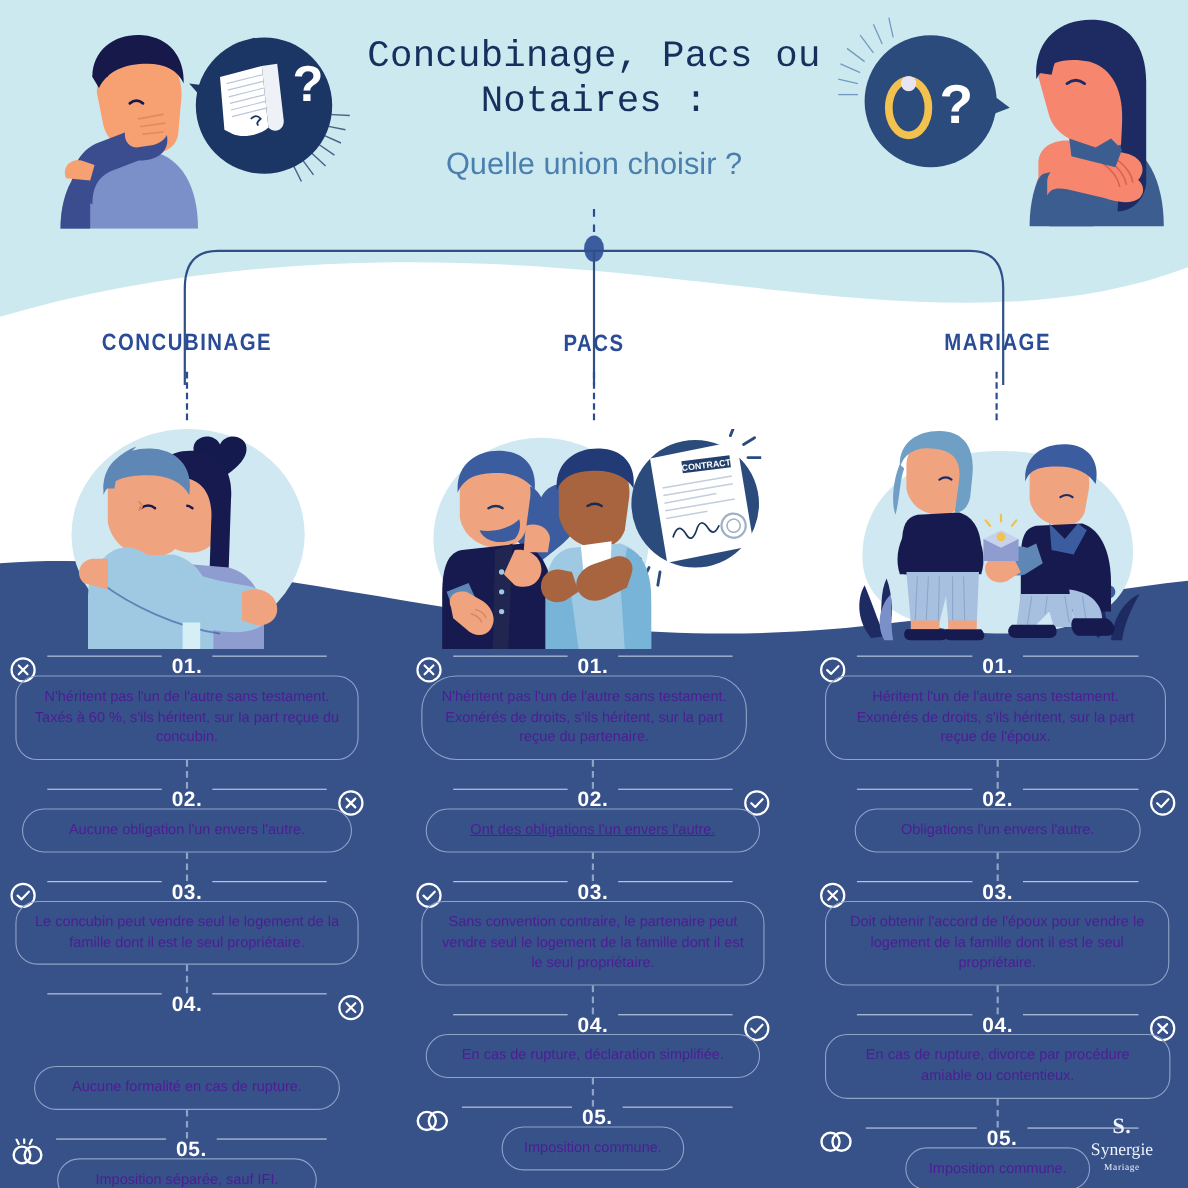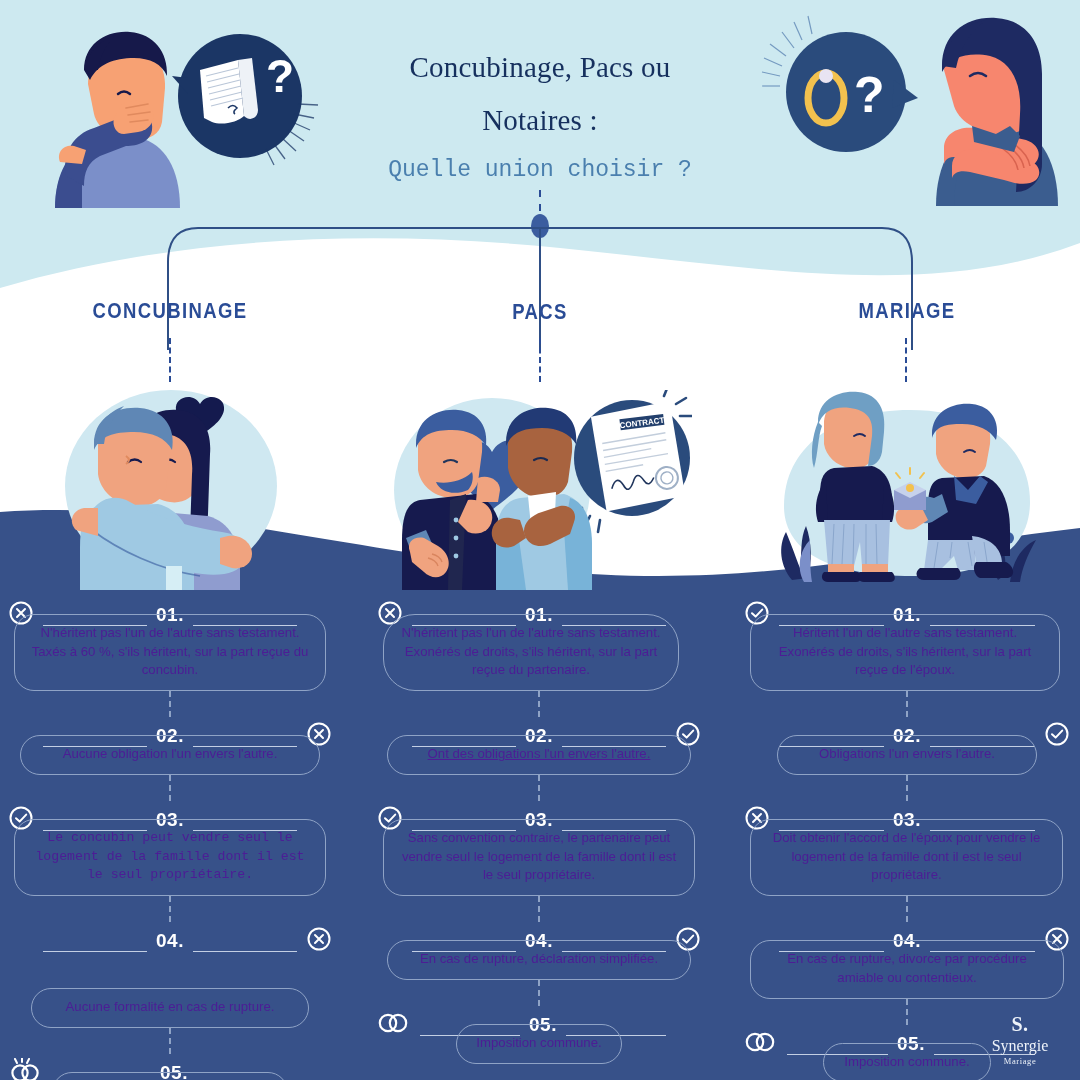--- a/index.html
+++ b/index.html
@@ -13,28 +13,27 @@
   #stage { position: absolute; inset: 0; width: 1080px; height: 1080px; }
 
   .bg-layer { position: absolute; inset: 0; width: 1080px; height: 1080px; }
 
   
   .title-wrap {
     position: absolute; left: 50%; top: 32px; transform: translateX(-50%);
     width: 420px; text-align: center; z-index: 12;
   }
   .title-main {
-    font-family: Liberation Serif, serif;
-    font-size: 29px; line-height: 1.22; color: #16305e; font-weight: 400;
+    font-family: Liberation Mono, monospace;
+    font-size: 34px; line-height: 1.22; color: #16305e; font-weight: 400;
     letter-spacing: .2px;
-    margin-top: 18px;
   }
   .title-sub {
-    font-family: Liberation Mono, monospace;
-    font-size: 23px; color: #4a7fae; margin-top: 18px; font-weight: 400;
+    font-family: Liberation Sans, sans-serif;
+    font-size: 28px; color: #4a7fae; margin-top: 18px; font-weight: 400;
   }
 
   
   .col-head {
     position: absolute; z-index: 12; text-align: center;
     font-family: "Liberation Sans", sans-serif;
     font-weight: 700; font-size: 21.5px; color: #2a4c96;
     letter-spacing: 1.6px; transform: scaleX(.86); transform-origin: center;
   }
   #head0 { left: 20px;  top: 299px; width: 300px; }
@@ -53,21 +52,21 @@
   
   .col { position: absolute; z-index: 14; }
   #col0 { left: 8px;   top: 596px; width: 324px; }
   #col1 { left: 377px; top: 596px; width: 324px; }
   #col2 { left: 744px; top: 596px; width: 326px; }
 
   .row { position: relative; }
 
   .row-head {
     position: relative; height: 30px;
-    display: flex; align-items: flex-end; gap: 0;
+    display: flex; align-items: flex-start; gap: 0;
   }
   .badge {
     width: 26px; height: 26px; flex: 0 0 26px; position: relative;
   }
   .badge svg { display: block; width: 26px; height: 26px; }
   .rule { flex: 1 1 auto; height: 1px; background: #c3cfe4; margin: 0 9px; }
   .num {
     font-weight: 700; font-size: 19px; color: #ffffff; letter-spacing: .5px;
     white-space: nowrap;
   }
@@ -397,21 +396,21 @@
             <svg viewBox="0 0 26 26">
               <circle cx="13" cy="13" r="10.5" fill="none" stroke="#ffffff" stroke-width="2"></circle>
               <path d="M8 13.2 L11.6 16.6 L18.2 9.6" fill="none" stroke="#ffffff" stroke-width="2" stroke-linecap="round" stroke-linejoin="round"></path>
             </svg>
           </span>
           <span class="rule"></span>
           <span class="num">03.</span>
           <span class="rule"></span>
           <span class="badge-spacer"></span>
         </div>
-        <div class="bubble" style="margin-left: 6px; margin-right: 6px; font-family: Liberation Mono, monospace;">Le concubin peut vendre seul le logement de la famille dont il est le seul propriétaire.</div>
+        <div class="bubble" style="margin-left: 6px; margin-right: 6px;">Le concubin peut vendre seul le logement de la famille dont il est le seul propriétaire.</div>
       </div>
       <div class="connector"></div>
       <div class="row">
         <div class="row-head">
           <span class="badge-spacer"></span>
           <span class="rule"></span>
           <span class="num">04.</span>
           <span class="rule"></span>
           <span class="badge">
             <svg viewBox="0 0 26 26">

